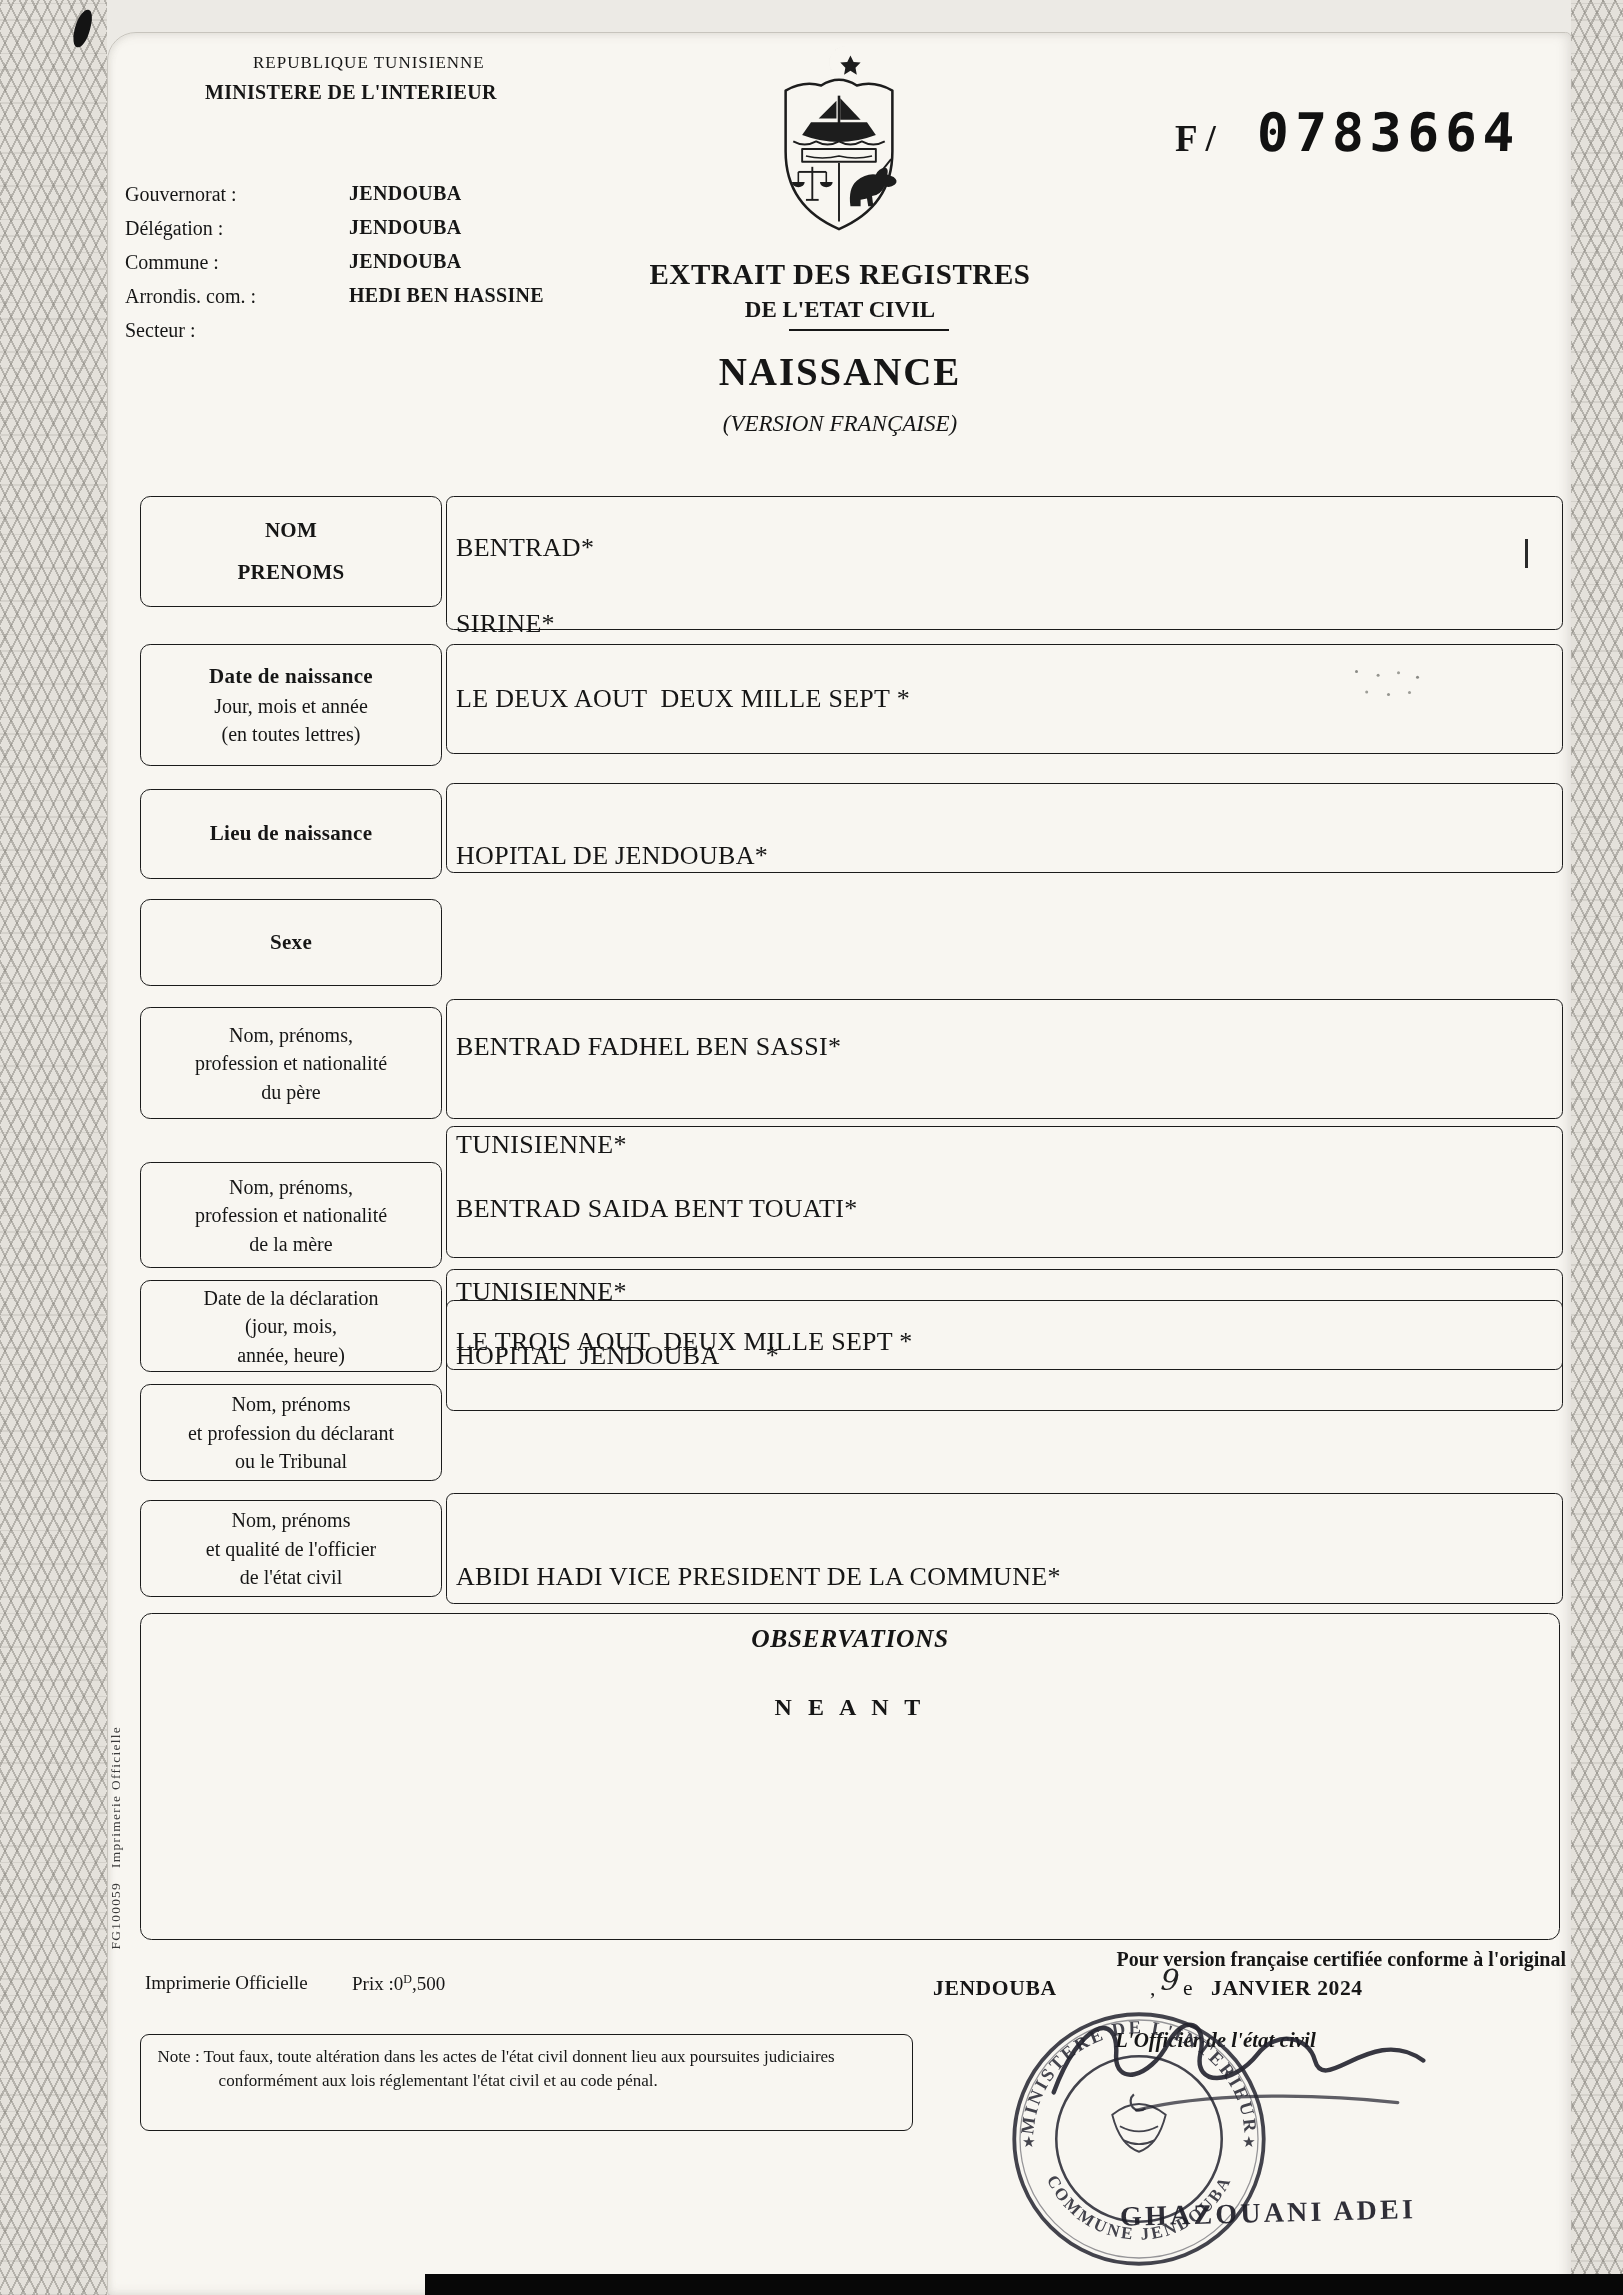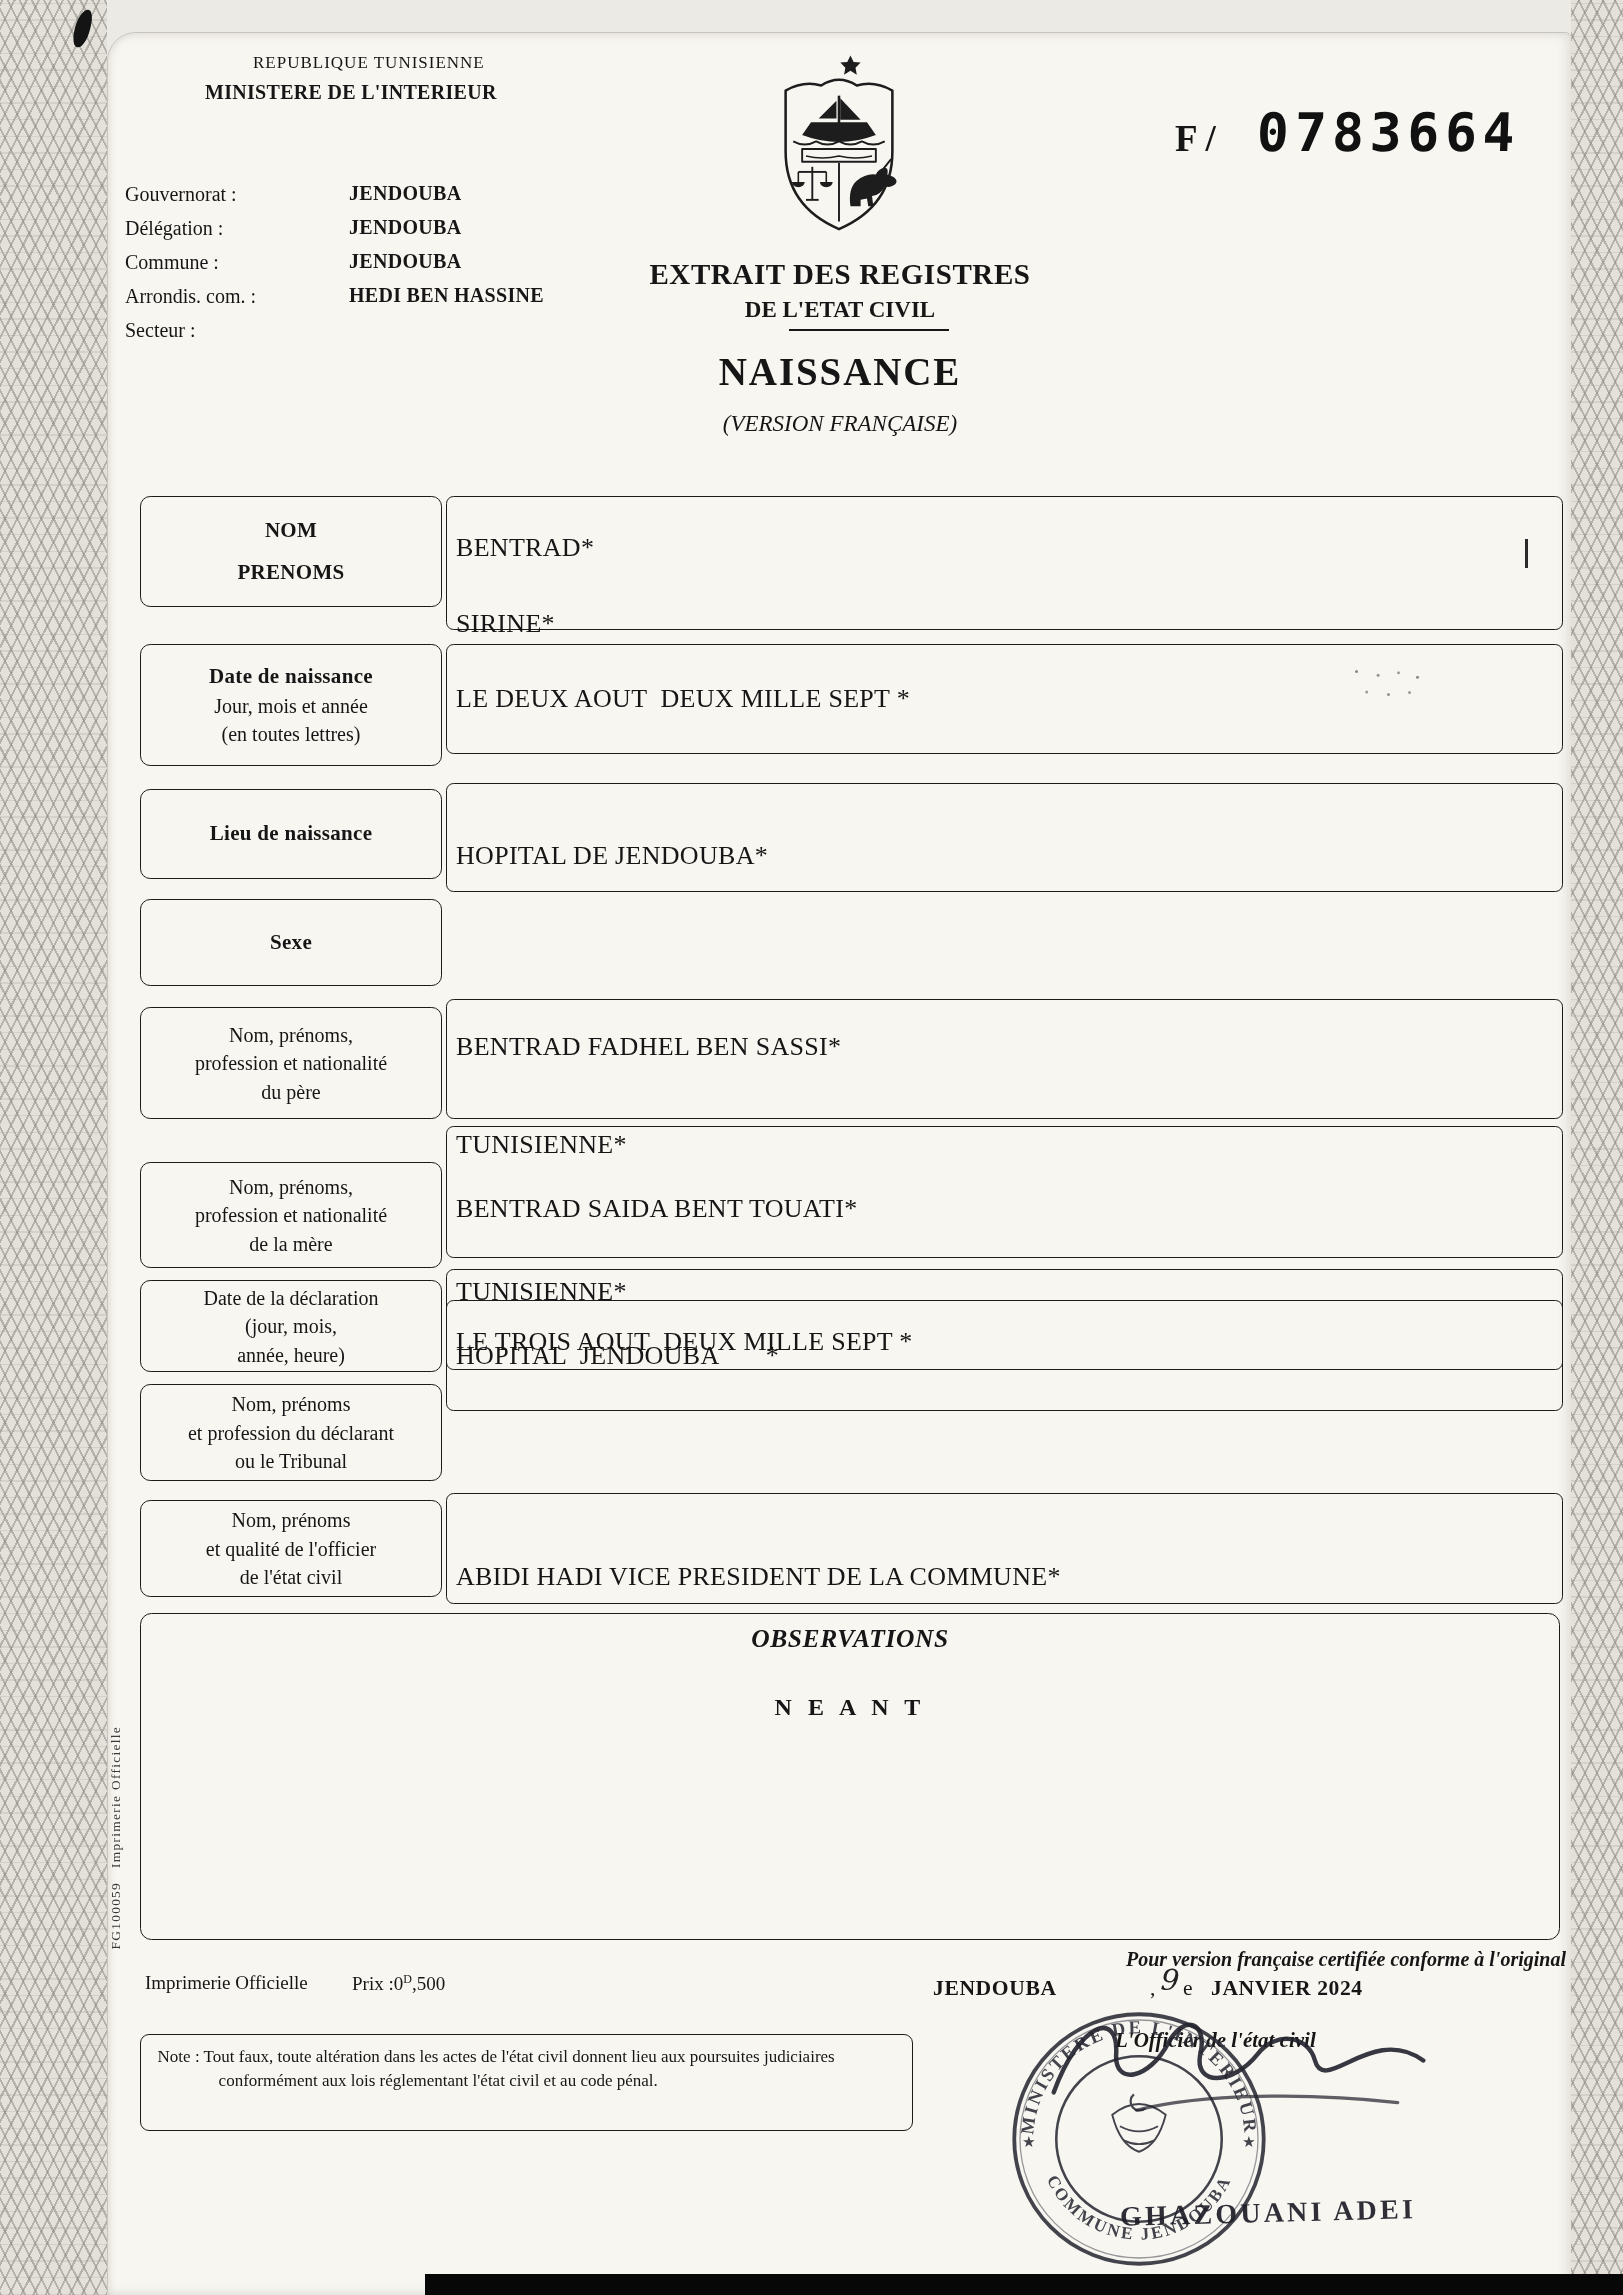--- a/index.html
+++ b/index.html
@@ -82,21 +82,21 @@
     font-size:24px; font-weight:bold; letter-spacing:5.1px; white-space:pre; }
 
   .side-text { position:absolute; left:108px; top:1726px; writing-mode:vertical-rl; transform:rotate(180deg);
     font-size:13.4px; color:#3a3a3a; letter-spacing:1.3px; white-space:pre; }
 
   .printer { position:absolute; left:145px; top:1972px; font-size:19px; }
   .price { position:absolute; left:352px; top:1972px; font-size:19px; white-space:pre; }
   .price sup { font-size:12px; }
 
   .certification { position:absolute; left:878px; top:1948px; width:688px; text-align:right;
-    font-size:20px; font-weight:bold; font-style:italic; }
+    font-size:20px; font-weight:bold; }
   .city { position:absolute; left:933px; top:1976px; font-size:21.6px; font-weight:bold; letter-spacing:0.6px; }
   .le-comma { position:absolute; left:1150px; top:1976px; font-size:21.6px; }
   .hand-day { position:absolute; left:1161px; top:1963px; font-family:"DejaVu Serif", serif;
     font-style:italic; font-size:29px; color:#222; transform:rotate(4deg); }
   .le-e { position:absolute; left:1183px; top:1976px; font-size:21.6px; }
   .date { position:absolute; left:1211px; top:1976px; font-size:21.6px; font-weight:bold; letter-spacing:0.6px; }
   .officer-title { position:absolute; left:1115px; top:2028px; font-size:21px; font-weight:bold; font-style:italic; }
 
   .note-box { position:absolute; left:140px; top:2034px; width:773px; height:97px;
     border:1.9px solid #1b1b1b; border-radius:9px; padding:10.2px 16.6px 6.4px 16.6px; }
@@ -186,21 +186,21 @@
     <div class="ll">Jour, mois et année</div>
     <div class="ll">(en toutes lettres)</div>
   </div>
   <div class="val" style="top:644px; height:110px">
     <div class="vl" style="top:39px">LE DEUX AOUT  DEUX MILLE SEPT *</div>
   </div>
 
   <div class="lab" style="top:789px; height:90px">
     <div class="ll b">Lieu de naissance</div>
   </div>
-  <div class="val" style="top:783px; height:109px">
+  <div class="val" style="top:783px; height:90px">
     <div class="vl" style="top:57px">HOPITAL DE JENDOUBA*</div>
   </div>
 
   <div class="lab" style="top:899px; height:87px">
     <div class="ll b">Sexe</div>
   </div>
 
   <div class="lab" style="top:1007px; height:112px">
     <div class="ll">Nom, prénoms,</div>
     <div class="ll">profession et nationalité</div>

